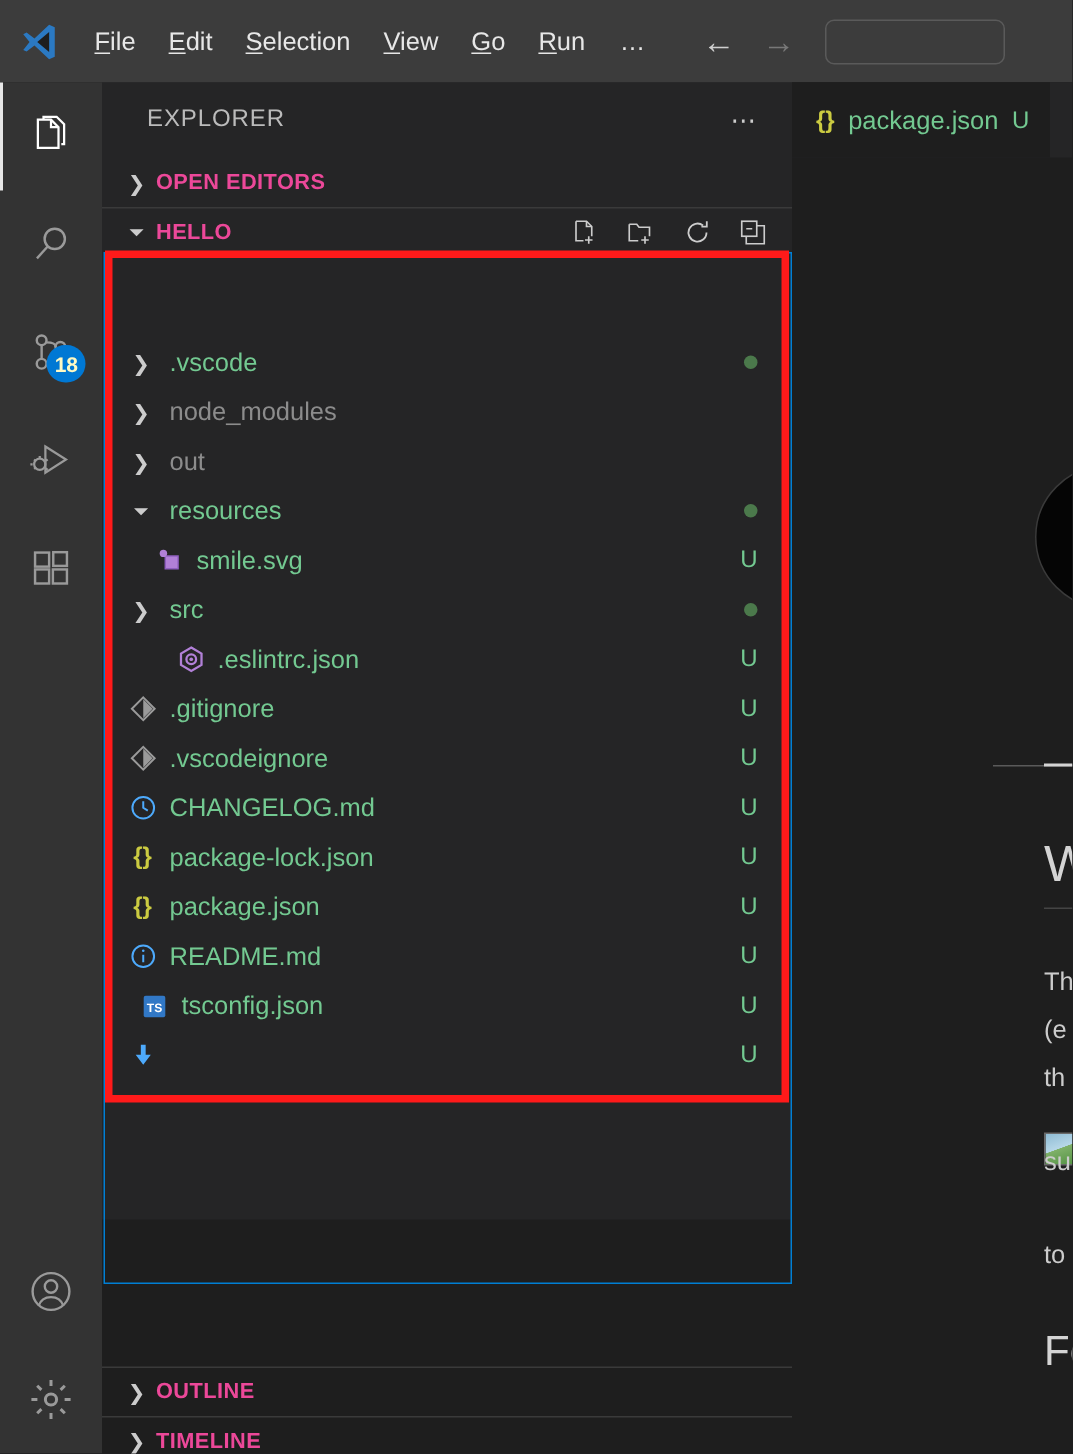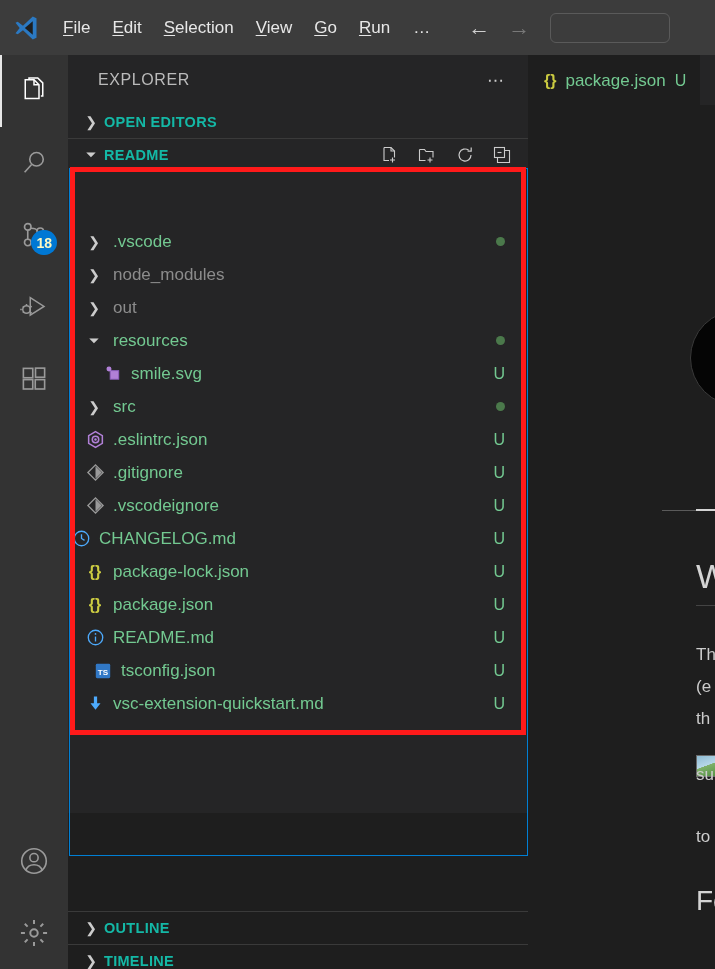--- a/index.html
+++ b/index.html
@@ -75,21 +75,21 @@
   .section-header {
     height: 33px; display: flex; align-items: center;
     border-top: 1px solid #3a3a3a;
     padding-left: 10px;
   }
   .chev {
     width: 26px; text-align: center; color: #cccccc; font-size: 14px;
     display: inline-block;
   }
   .section-header .name {
-    color: #14b8a6; font-size: 14.5px; font-weight: bold; letter-spacing: 0.3px;
+    color: #ec4899; font-size: 14.5px; font-weight: bold; letter-spacing: 0.3px;
   }
   .section-header .tools { margin-left: auto; display: flex; align-items: center; gap: 17px; padding-right: 16px; }
   .section-header .tools svg { display: block; }
 
   
   .tree {
     position: absolute; left: 1px; top: 170px; width: 458px; height: 685px;
     overflow: hidden;
   }
   .focus-border {
@@ -269,21 +269,21 @@
       <span class="dots">⋯</span>
     </div>
 
     <div class="section-header" style="border-top:none;">
       <span class="chev">❯</span>
       <span class="name">OPEN EDITORS</span>
     </div>
 
     <div class="section-header">
       <span class="chev" style="font-size:13px;">⏷</span>
-      <span class="name">README</span>
+      <span class="name">HELLO</span>
       <span class="tools">
         <span>
           <svg width="20" height="20" viewBox="0 0 20 20" fill="none" stroke="#cccccc" stroke-width="1.1">
             <path d="M4 2.5h7l3.5 3.5v6.5M4 2.5v13h5"></path>
               <path d="M11 2.5V6h3.5"></path>
             <path d="M12.5 12.5v5M10 15h5"></path>
           </svg>
         </span>
         <span>
           <svg width="21" height="20" viewBox="0 0 21 20" fill="none" stroke="#cccccc" stroke-width="1.1">
@@ -341,21 +341,21 @@
           <span style="width:6px"></span>
           <span class="fname c-untracked">smile.svg</span>
           <span class="status c-untracked">U</span>
         </div>
         <div class="row" style="padding-left: 14px;">
           <span class="twisty">❯</span>
           <span style="width:8px"></span>
           <span class="fname c-untracked">src</span>
           <span class="dot"></span>
         </div>
-        <div class="row" style="padding-left: 14px;">
+        <div class="row" style="padding-left: 14px; margin-left: 32px;">
           <span class="ficon">
             <svg width="19" height="19" viewBox="0 0 20 20">
               <path d="M10 1.8 17.2 6v8L10 18.2 2.8 14V6z" fill="none" stroke="#b180d7" stroke-width="1.6"></path>
               <circle cx="10" cy="10" r="3.4" fill="none" stroke="#b180d7" stroke-width="1.6"></circle>
               <circle cx="10" cy="10" r="1.3" fill="#b180d7"></circle>
             </svg>
           </span>
           <span style="width:6px"></span>
           <span class="fname c-untracked">.eslintrc.json</span>
           <span class="status c-untracked">U</span>
@@ -375,21 +375,21 @@
           <span class="ficon">
             <svg width="19" height="19" viewBox="0 0 20 20">
               <path d="M10 2 18 10 10 18 2 10z" fill="none" stroke="#9a9a9a" stroke-width="1.4"></path>
               <path d="M10 3.4 16.6 10 10 16.6z" fill="#9a9a9a"></path>
             </svg>
           </span>
           <span style="width:6px"></span>
           <span class="fname c-untracked">.vscodeignore</span>
           <span class="status c-untracked">U</span>
         </div>
-        <div class="row" style="">
+        <div class="row" style="padding-left: 14px;">
           <span class="ficon">
             <svg width="19" height="19" viewBox="0 0 20 20" fill="none" stroke="#4daafc" stroke-width="1.4">
               <circle cx="10" cy="10" r="7.6"></circle>
               <path d="M10 5.4V10l3.2 2"></path>
             </svg>
           </span>
           <span style="width:6px"></span>
           <span class="fname c-untracked">CHANGELOG.md</span>
           <span class="status c-untracked">U</span>
         </div>
@@ -428,21 +428,20 @@
           <span class="fname c-untracked">tsconfig.json</span>
           <span class="status c-untracked">U</span>
         </div>
         <div class="row" style="padding-left: 14px;">
           <span class="ficon">
             <svg width="19" height="19" viewBox="0 0 20 20" fill="#4daafc">
               <path d="M8.3 2.6h3.4v7.1h3.6L10 16.6 4.7 9.7h3.6z"></path>
             </svg>
           </span>
           <span style="width:6px"></span>
-          <span class="fname c-untracked">vsc-extension-quickstart.md</span>
           <span class="status c-untracked">U</span>
         </div>
       </div>
 
     <div class="bottom-sections" id="bottom-sections">
         <div class="section-header">
           <span class="chev">❯</span>
           <span class="name">OUTLINE</span>
         </div>
         <div class="section-header">

